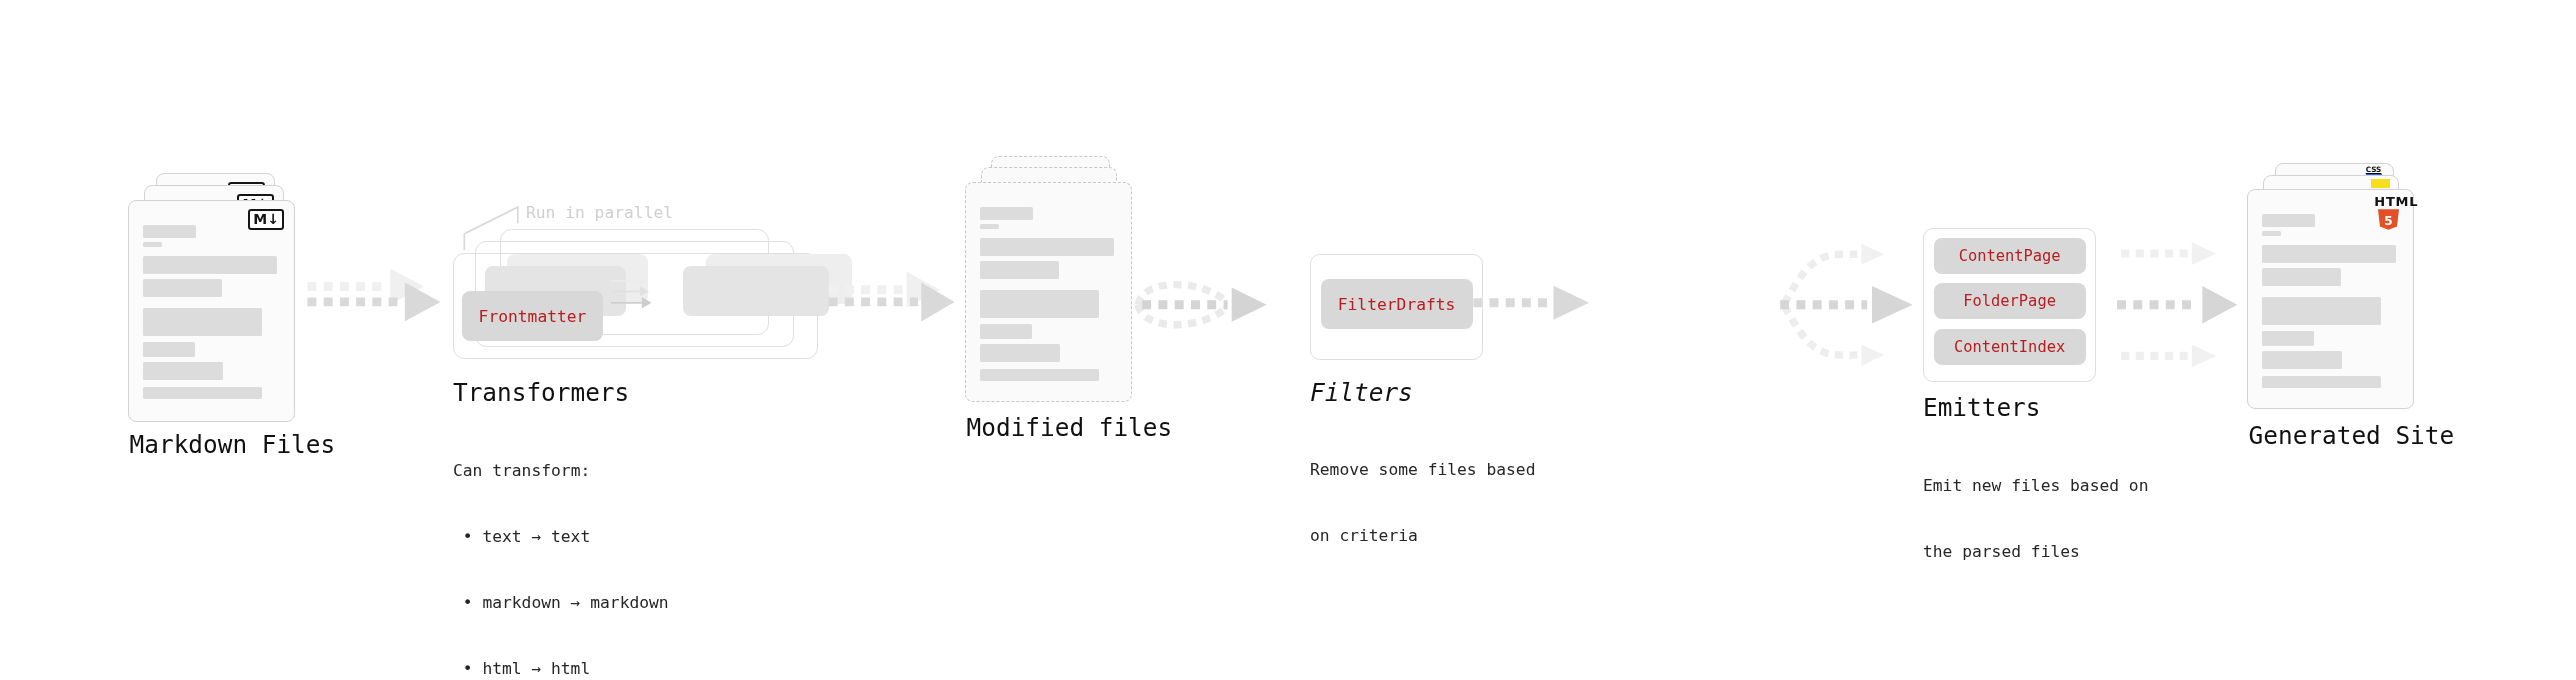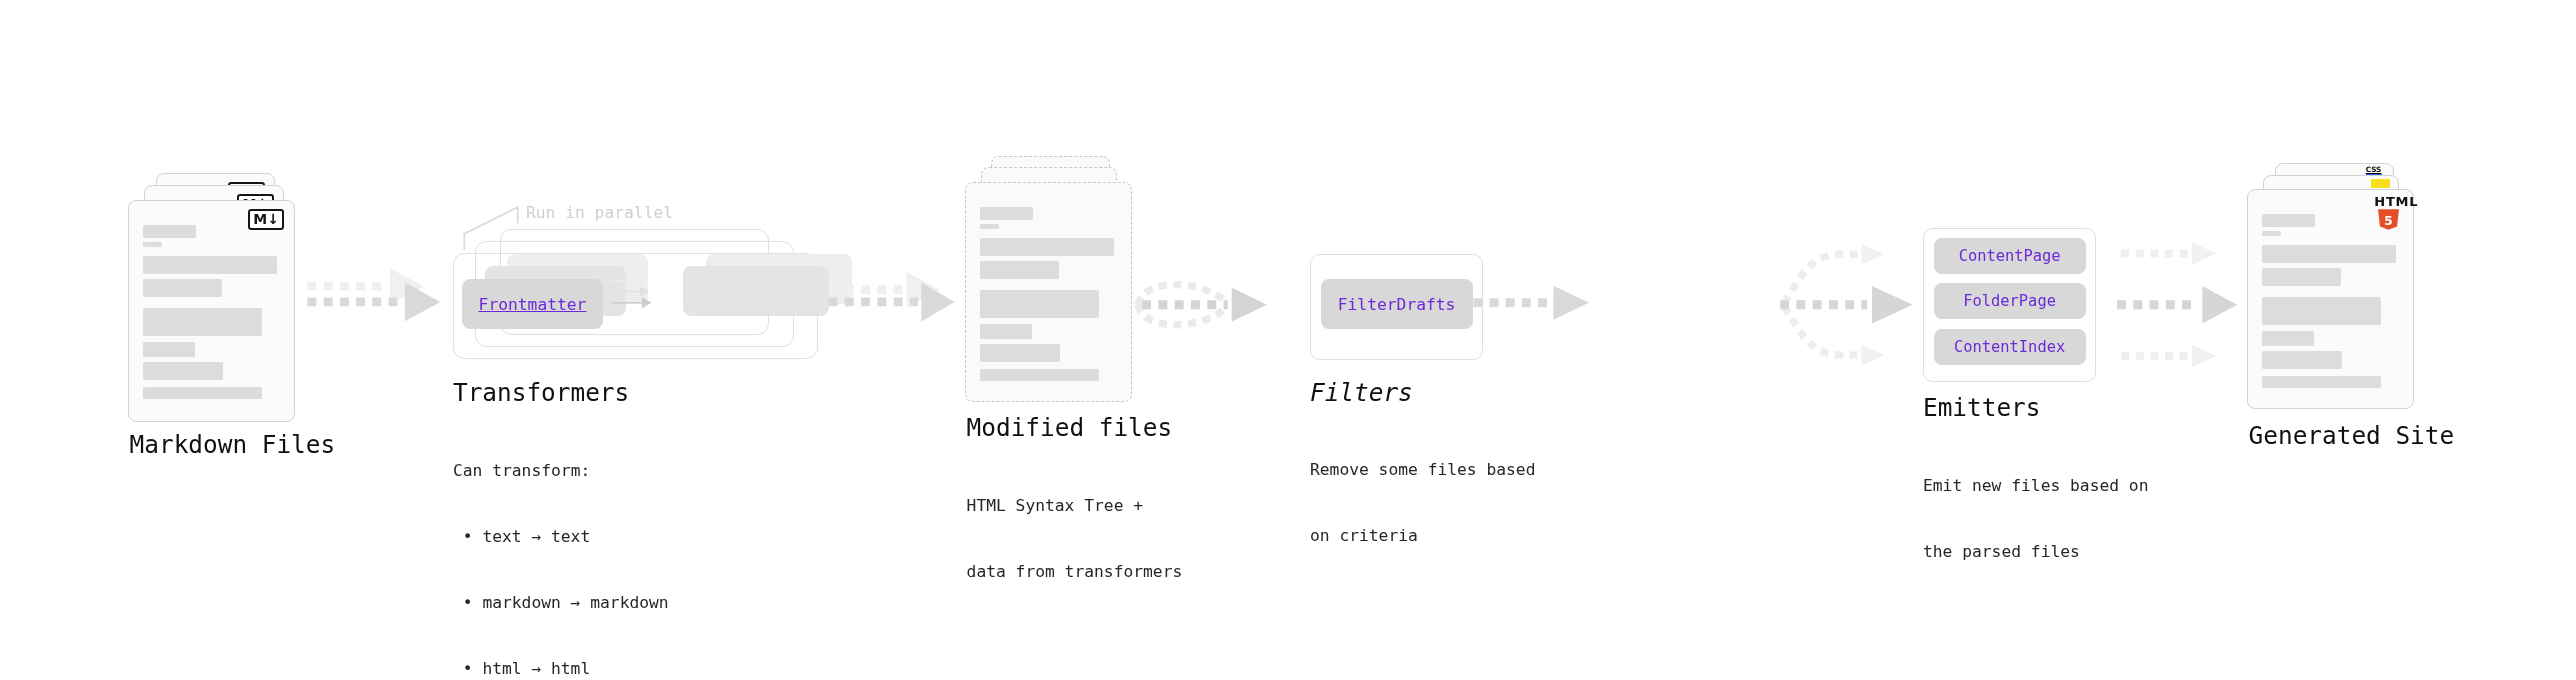--- a/index.html
+++ b/index.html
@@ -35,21 +35,21 @@
   .css-bar{height:2.4px;width:16.3px;background:var(--accent-blue,#2965f1);margin:0.8px auto 0;}
 
   
   .stage-title{position:absolute;font-size:24.4px;color:#101010;white-space:pre;}
   .stage-desc{position:absolute;font-size:16.3px;line-height:22px;color:#262626;white-space:pre;}
   .stage-desc .indent{padding-left:9.8px;}
   .note{position:absolute;font-size:16.3px;color:#cfcfcf;white-space:pre;}
 
   
   .t-layer{position:absolute;border:1.6px solid #dfdfdf;border-radius:11.4px;height:106px;box-sizing:border-box;background:transparent;}
-  .pill{position:absolute;background:#d8d8d8;border-radius:8.1px;color:#6d28d9;font-size:16.3px;
+  .pill{position:absolute;background:#d8d8d8;border-radius:8.1px;color:#b91c1c;font-size:16.3px;
         display:flex;align-items:center;justify-content:center;box-sizing:border-box;}
   .pill.ghost1{background:#e4e4e4;}
   .pill.ghost2{background:#eeeeee;}
 
   
   .box{position:absolute;background:#ffffff;border:1.6px solid #dedede;border-radius:9.8px;box-sizing:border-box;}
 
   svg{display:block;}
 </style>
 </head>
@@ -91,21 +91,21 @@
     <div class="note" style="left:73px;top:0;">Run in parallel</div>
     <svg class="abs" style="left:0;top:0;" width="81" height="52" viewBox="0 0 100 64">
       <polyline points="14,58 14,38 80,5 80,25" fill="none" stroke="#d8d8d8" stroke-width="2"></polyline>
     </svg>
     <div class="t-layer" style="left:47px;top:26px;width:269px;"></div>
     <div class="t-layer" style="left:22px;top:38px;width:319px;"></div>
     <div class="t-layer" style="left:0;top:50px;width:365px;"></div>
 
     <div class="pill ghost2" style="left:54px;top:51px;width:141px;height:50px;"></div>
     <div class="pill ghost1" style="left:32px;top:63px;width:141px;height:50px;"></div>
-    <div class="pill" style="left:9px;top:76px;width:141px;height:50px;text-decoration:underline;">Frontmatter</div>
+    <div class="pill" style="left:9px;top:88px;width:141px;height:50px;">Frontmatter</div>
 
     <svg class="abs" style="left:158px;top:73px;" width="47" height="39" viewBox="0 0 58 48">
       <line x1="0" y1="6" x2="34" y2="6" stroke="#ececec" stroke-width="2"></line>
         <polygon points="34,1 34,11 44,6" fill="#ececec"></polygon>
       <line x1="0" y1="19" x2="36" y2="19" stroke="#e0e0e0" stroke-width="2"></line>
         <polygon points="36,13 36,25 47,19" fill="#e0e0e0"></polygon>
       <line x1="0" y1="33" x2="38" y2="33" stroke="#cdcdcd" stroke-width="2"></line>
         <polygon points="38,26 38,40 50,33" fill="#cdcdcd"></polygon>
     </svg>
 
@@ -137,24 +137,20 @@
           <div class="bar b2"></div>
           <div class="bar b3"></div>
           <div class="bar b4"></div>
           <div class="bar b5"></div>
           <div class="bar b6"></div>
           <div class="bar b7"></div>
           <div class="bar b8"></div>
         </div>
     </div>
     <div class="stage-title" style="left:1.6px;top:267px;">Modified files</div>
-    <div class="stage-desc" style="left:1.6px;top:305px;">
-      <div>HTML Syntax Tree +</div>
-      <div>data from transformers</div>
-    </div>
   </div>
 
   <svg class="abs" style="left:1134px;top:268px;" width="140" height="75" viewBox="0 0 172 92">
     <path d="M5,45 C10,13 80,13 112,40" fill="none" stroke="#eaeaea" stroke-width="9" stroke-dasharray="10 8"></path>
     <path d="M5,45 C10,77 80,77 112,50" fill="none" stroke="#eaeaea" stroke-width="9" stroke-dasharray="10 8"></path>
     <line x1="10" y1="45" x2="115" y2="45" stroke="#d4d4d4" stroke-width="11" stroke-dasharray="11 9"></line>
     <polygon points="120,24 120,66 163,45" fill="#d4d4d4"></polygon>
   </svg>
 
   <div class="group" style="left:1281px;top:254px;width:228px;height:244px;margin-left:29px;">

